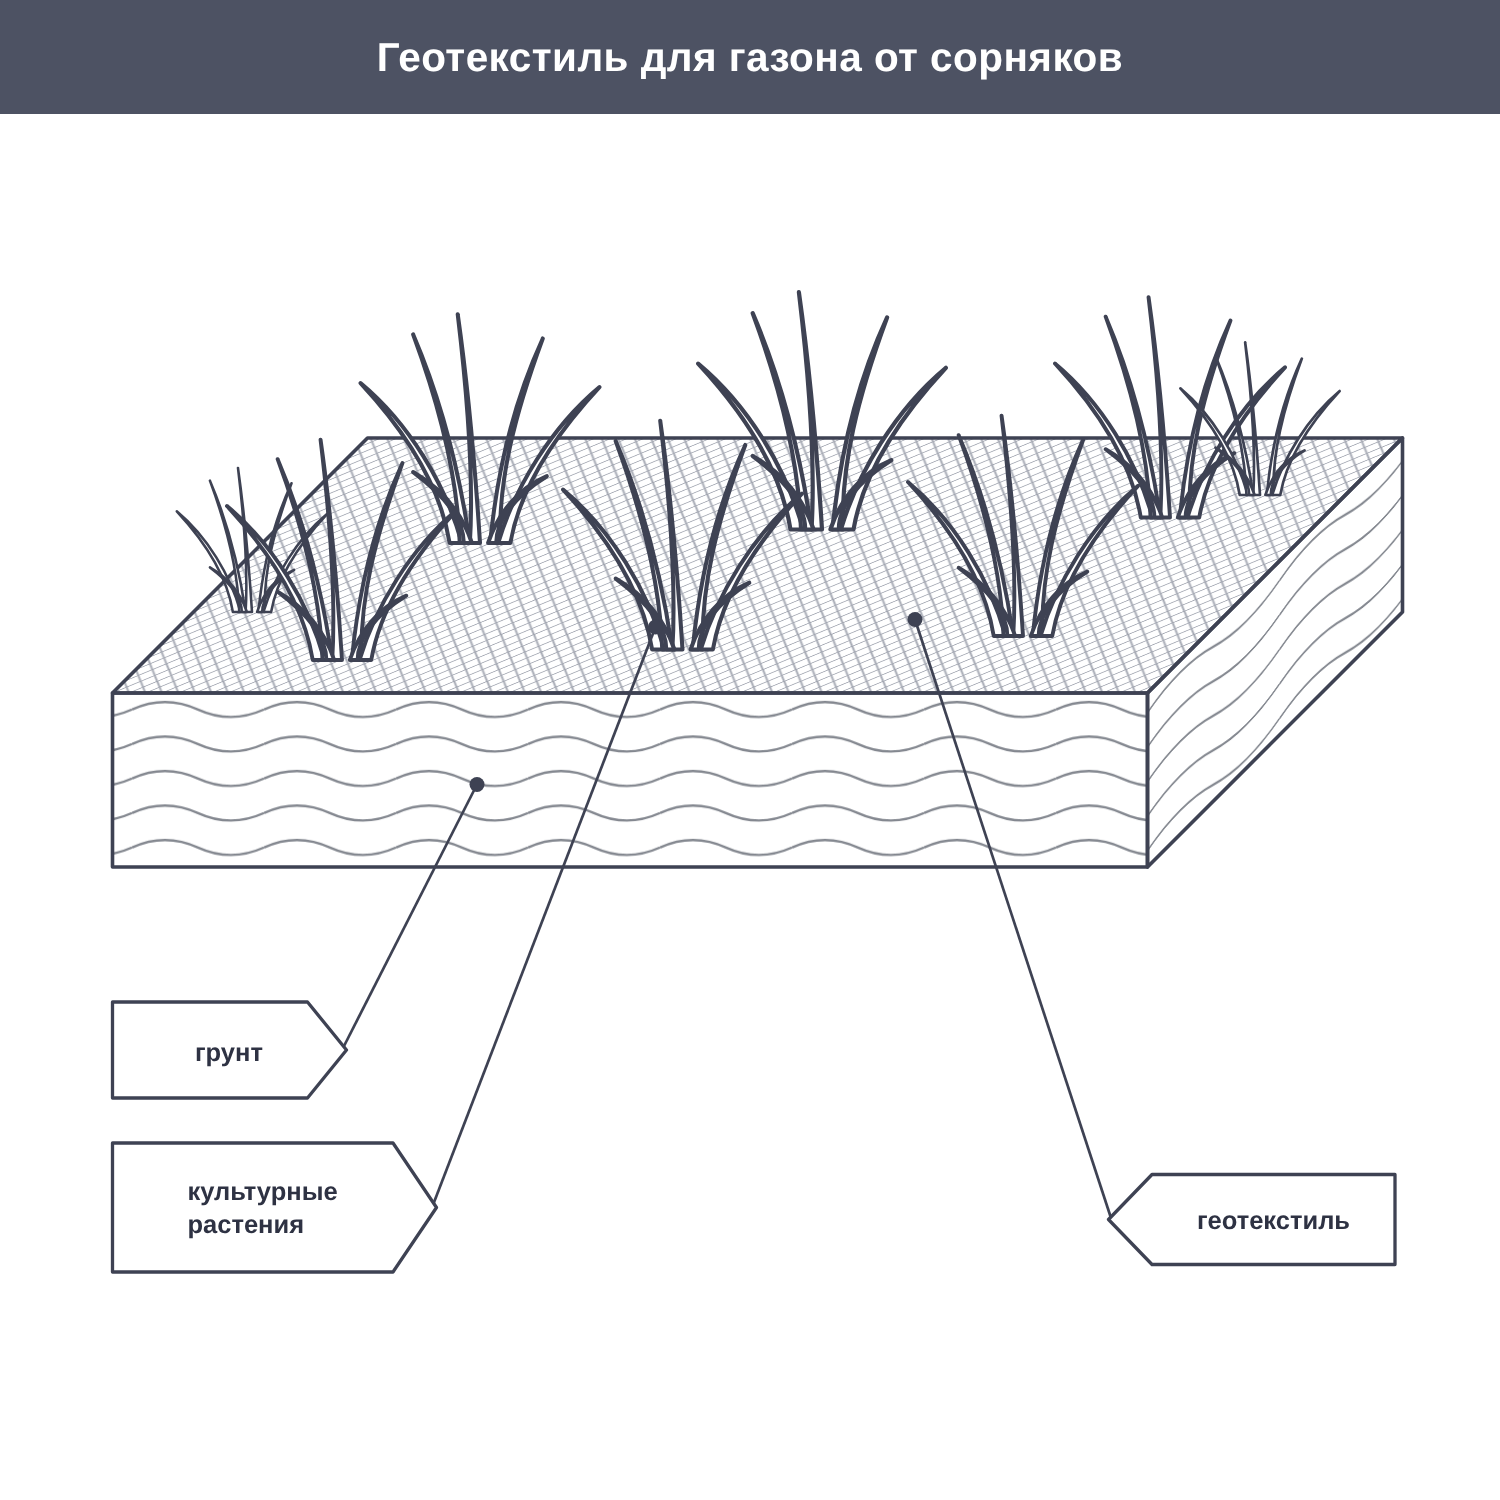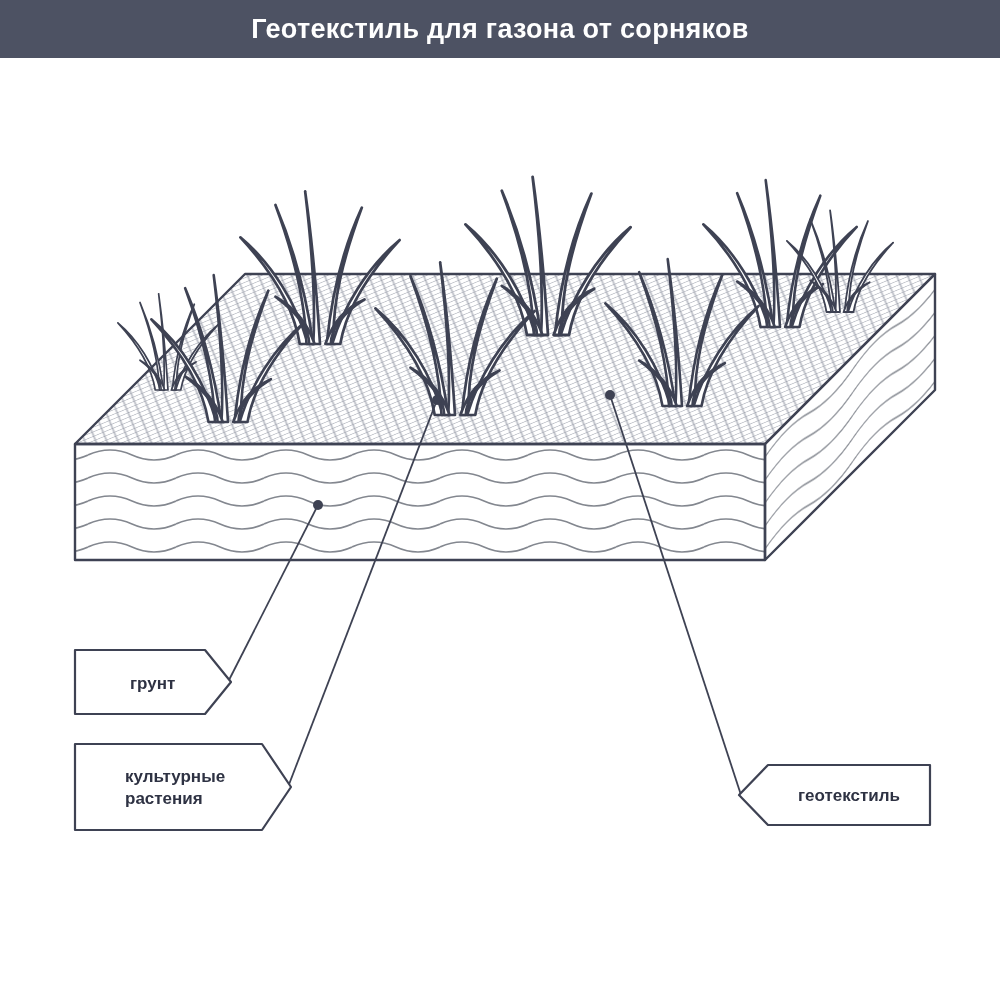--- a/index.html
+++ b/index.html
@@ -1,21 +1,21 @@
 <!DOCTYPE html>
 <html><head>
 <meta charset="utf-8">
 <style>
   html,body{margin:0;padding:0;}
   body{
     width:1000px;height:1000px;background:#ffffff;overflow:hidden;
     font-family:"Liberation Sans",sans-serif;
   }
   .header{
-    height:58px;background:#4d5263;
+    height:76px;background:#4d5263;
     display:flex;align-items:center;justify-content:center;
   }
   .header h1{
     margin:0;color:#ffffff;font-size:27px;font-weight:bold;letter-spacing:.3px;
   }
   svg{display:block;}
   .tag{fill:#ffffff;stroke:#3e4253;stroke-width:2.2;stroke-linejoin:round;}
   .tag-text{fill:#2e3243;font-size:17px;font-weight:bold;}
   .leader{stroke:#3e4253;stroke-width:1.8;fill:none;}
   .dot{fill:#3e4253;stroke:none;}

